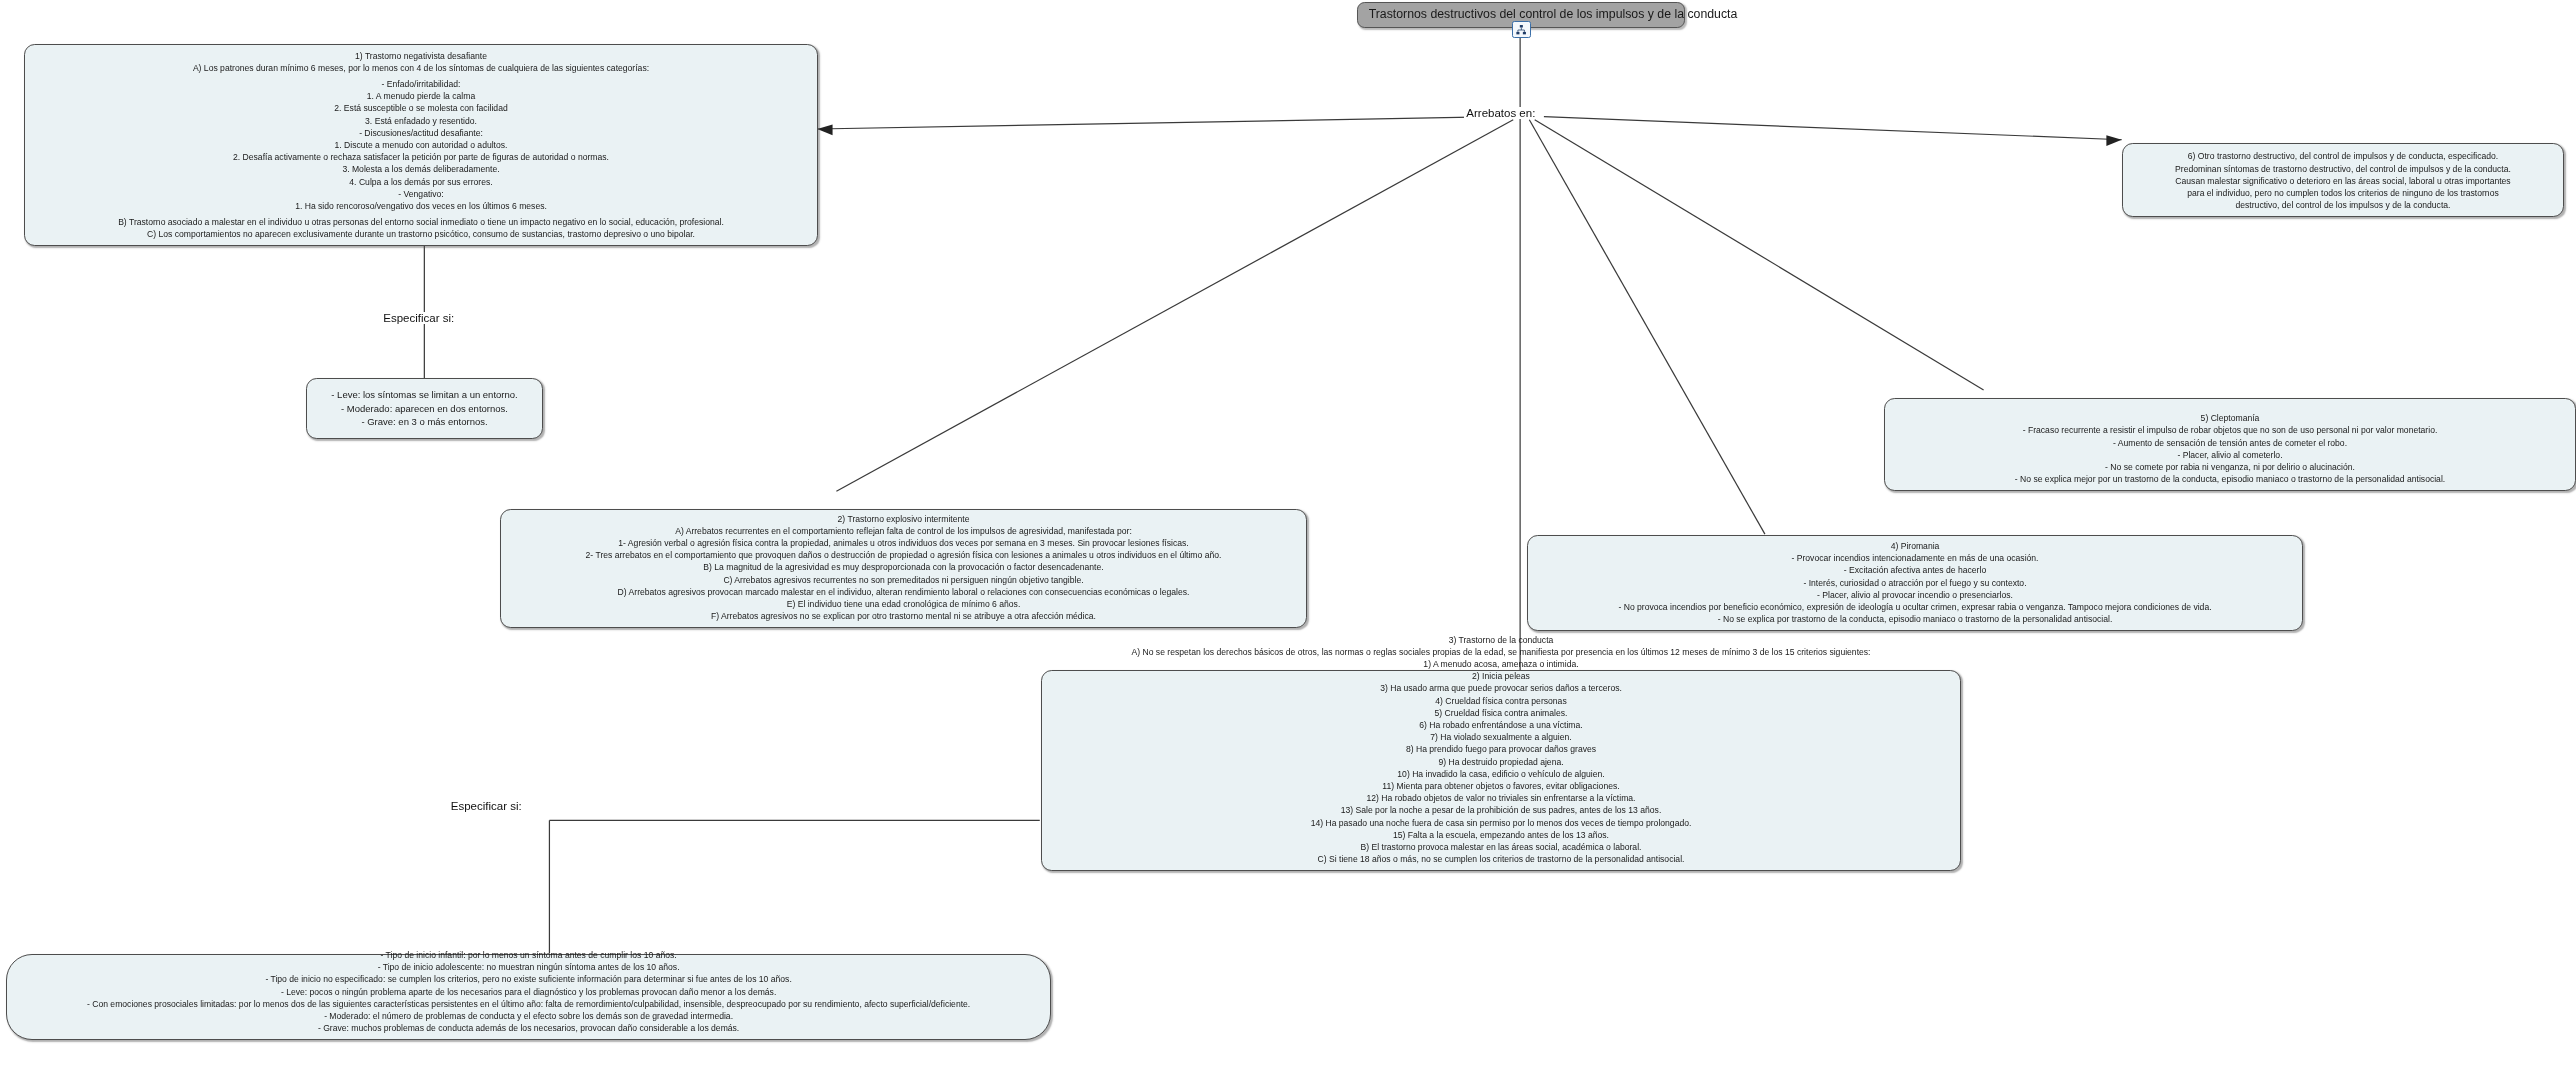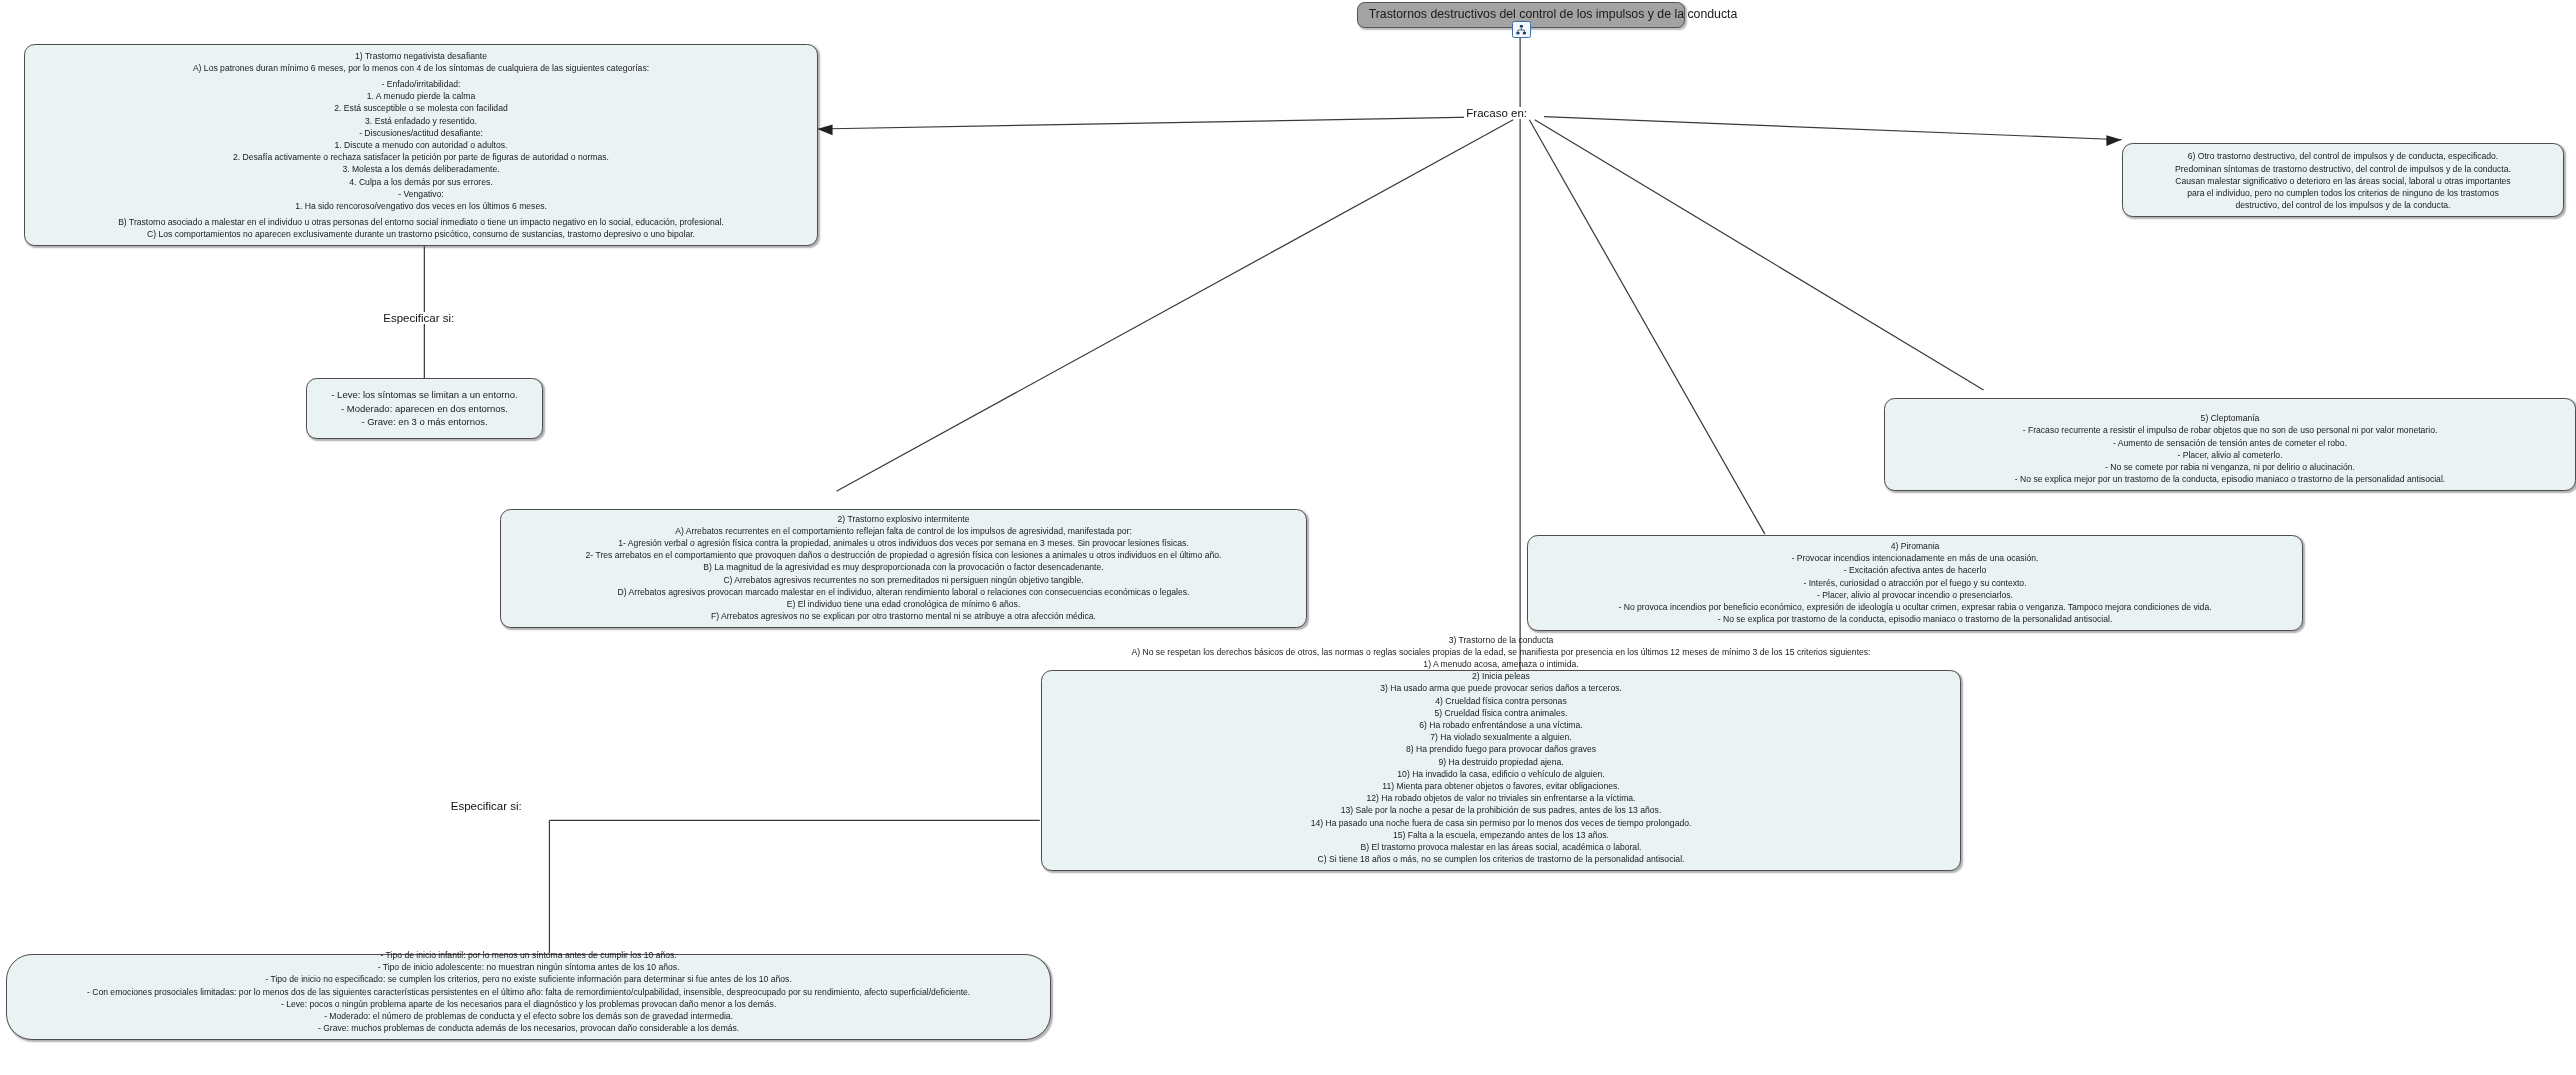--- a/index.html
+++ b/index.html
@@ -124,21 +124,21 @@
 
   <div class="hub-icon" style="left:1512px; top:21px;">
     <svg width="10.7" height="10" viewBox="0 0 14 13">
       <rect x="5" y="0" width="4" height="3.2" fill="#1f3c66"></rect>
       <rect x="0.5" y="9" width="4" height="3.2" fill="#1f3c66"></rect>
       <rect x="9" y="9" width="4" height="3.2" fill="#1f3c66"></rect>
       <path d="M7,3.2 L7,6.5 M2.5,9 L2.5,6.5 L11,6.5 L11,9" stroke="#1f3c66" stroke-width="1" fill="none"></path>
     </svg>
   </div>
 
-  <div class="edge-label" style="left:1464px; top:107px;">Fracaso en:</div>
+  <div class="edge-label" style="left:1464px; top:107px;">Arrebatos en:</div>
   <div class="edge-label" style="left:381px; top:312px;">Especificar si:</div>
   <div class="edge-label" style="left:524px; top:806px; background:transparent; transform:translate(-100%,-50%);">Especificar si:</div>
 
   <div class="node fs11" style="left:24px; top:44px; width:794px; height:202px;">
     <span class="line">1)     Trastorno negativista desafiante</span>
     <span class="line">A)    Los patrones duran mínimo 6 meses, por lo menos con 4 de los síntomas de cualquiera de las siguientes categorías:</span>
     <span class="spacer"></span>
     <span class="line">-     Enfado/irritabilidad:</span>
     <span class="line">1.     A menudo pierde la calma</span>
     <span class="line">2.     Está susceptible o se molesta con facilidad</span>
@@ -192,22 +192,22 @@
     <span class="line">14)     Ha pasado una noche fuera de casa sin permiso por lo menos dos veces de tiempo prolongado.</span>
     <span class="line">15)     Falta a la escuela, empezando antes de los 13 años.</span>
     <span class="line">B)     El trastorno provoca malestar en las áreas social, académica o laboral.</span>
     <span class="line">C)     Si tiene 18 años o más, no se cumplen los criterios de trastorno de la personalidad antisocial.</span>
   </div>
 
   <div class="node fs11" style="left:6.1px; top:954px; width:1045px; height:86px;border-radius:26px;">
     <span class="line">-     Tipo de inicio infantil: por lo menos un síntoma antes de cumplir los 10 años.</span>
     <span class="line">-     Tipo de inicio adolescente: no muestran ningún síntoma antes de los 10 años.</span>
     <span class="line">-     Tipo de inicio no especificado: se cumplen los criterios, pero no existe suficiente información para determinar si fue antes de los 10 años.</span>
+    <span class="line">-     Leve: pocos o ningún problema aparte de los necesarios para el diagnóstico y los problemas provocan daño menor a los demás.</span>
     <span class="line">-     Con emociones prosociales limitadas: por lo menos dos de las siguientes características persistentes en el último año: falta de remordimiento/culpabilidad, insensible, despreocupado por su rendimiento, afecto superficial/deficiente.</span>
-    <span class="line">-     Leve: pocos o ningún problema aparte de los necesarios para el diagnóstico y los problemas provocan daño menor a los demás.</span>
     <span class="line">-     Moderado: el número de problemas de conducta y el efecto sobre los demás son de gravedad intermedia.</span>
     <span class="line">-     Grave: muchos problemas de conducta además de los necesarios, provocan daño considerable a los demás.</span>
   </div>
 
   <div class="node fs11" style="left:1527px; top:535px; width:776px; height:96px;">
     <span class="line">4)     Piromania</span>
     <span class="line">-     Provocar incendios intencionadamente en más de una ocasión.</span>
     <span class="line">-     Excitación afectiva antes de hacerlo</span>
     <span class="line">-     Interés, curiosidad o atracción por el fuego y su contexto.</span>
     <span class="line">-     Placer, alivio al provocar incendio o presenciarlos.</span>

